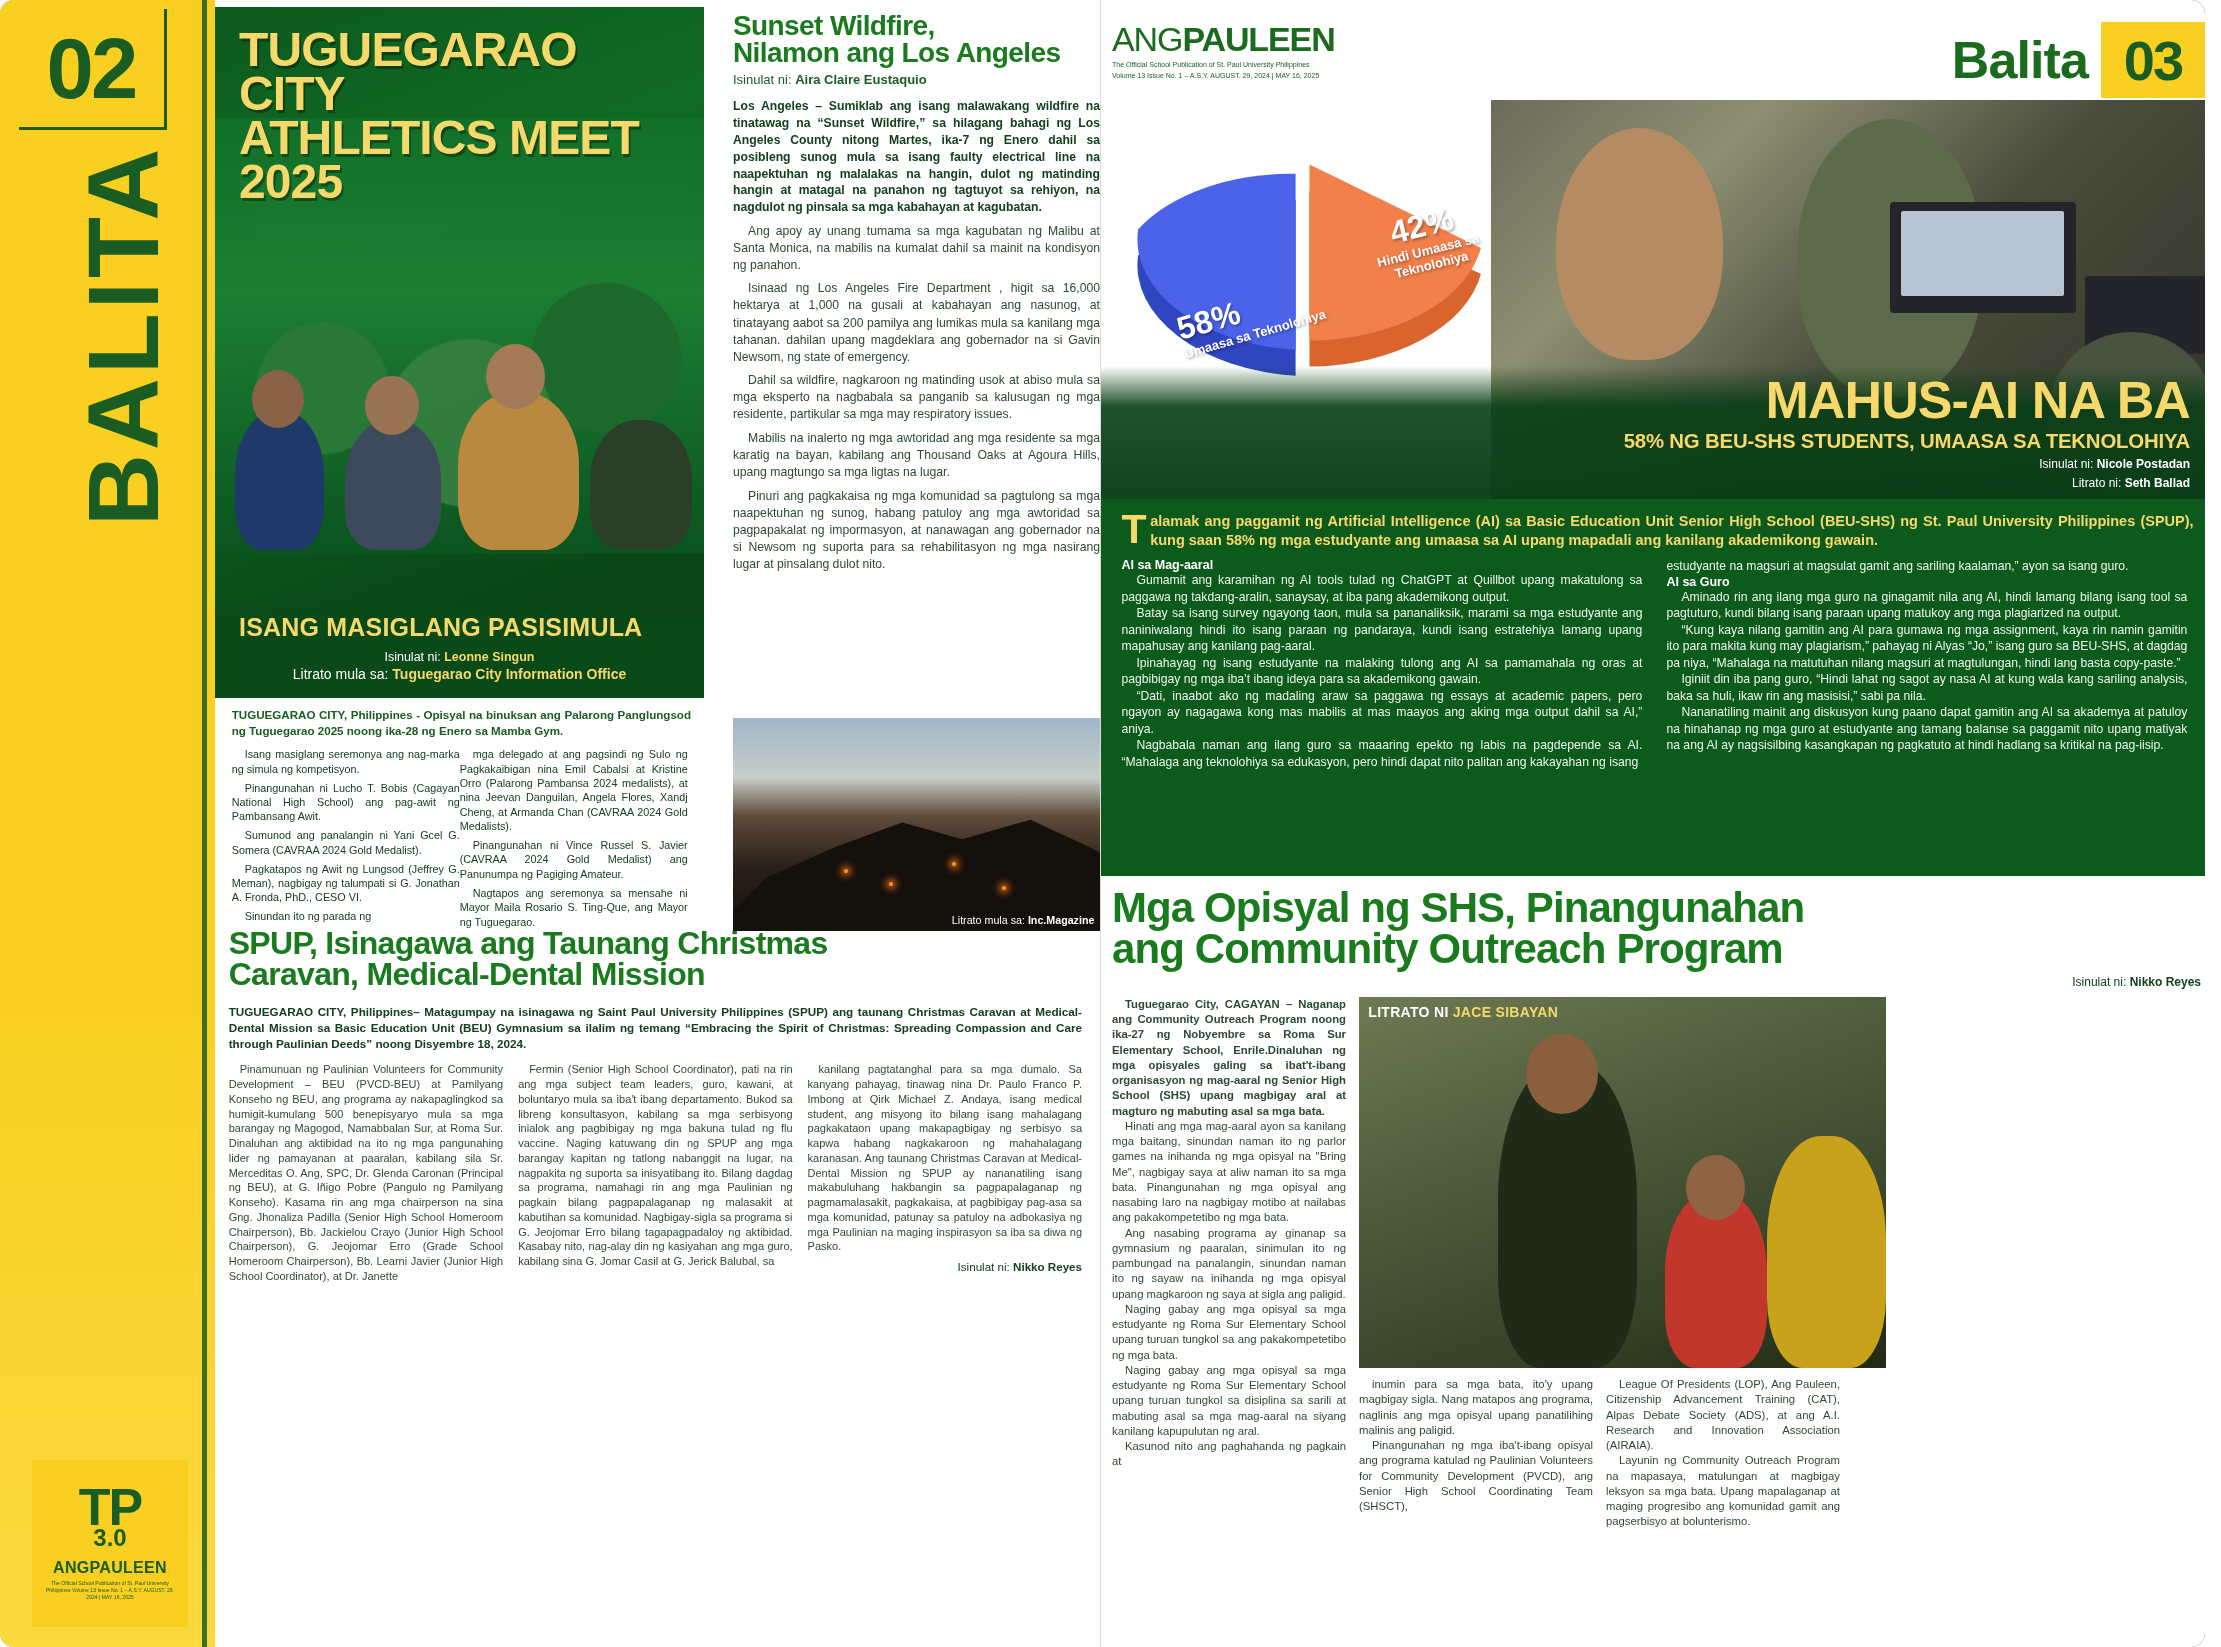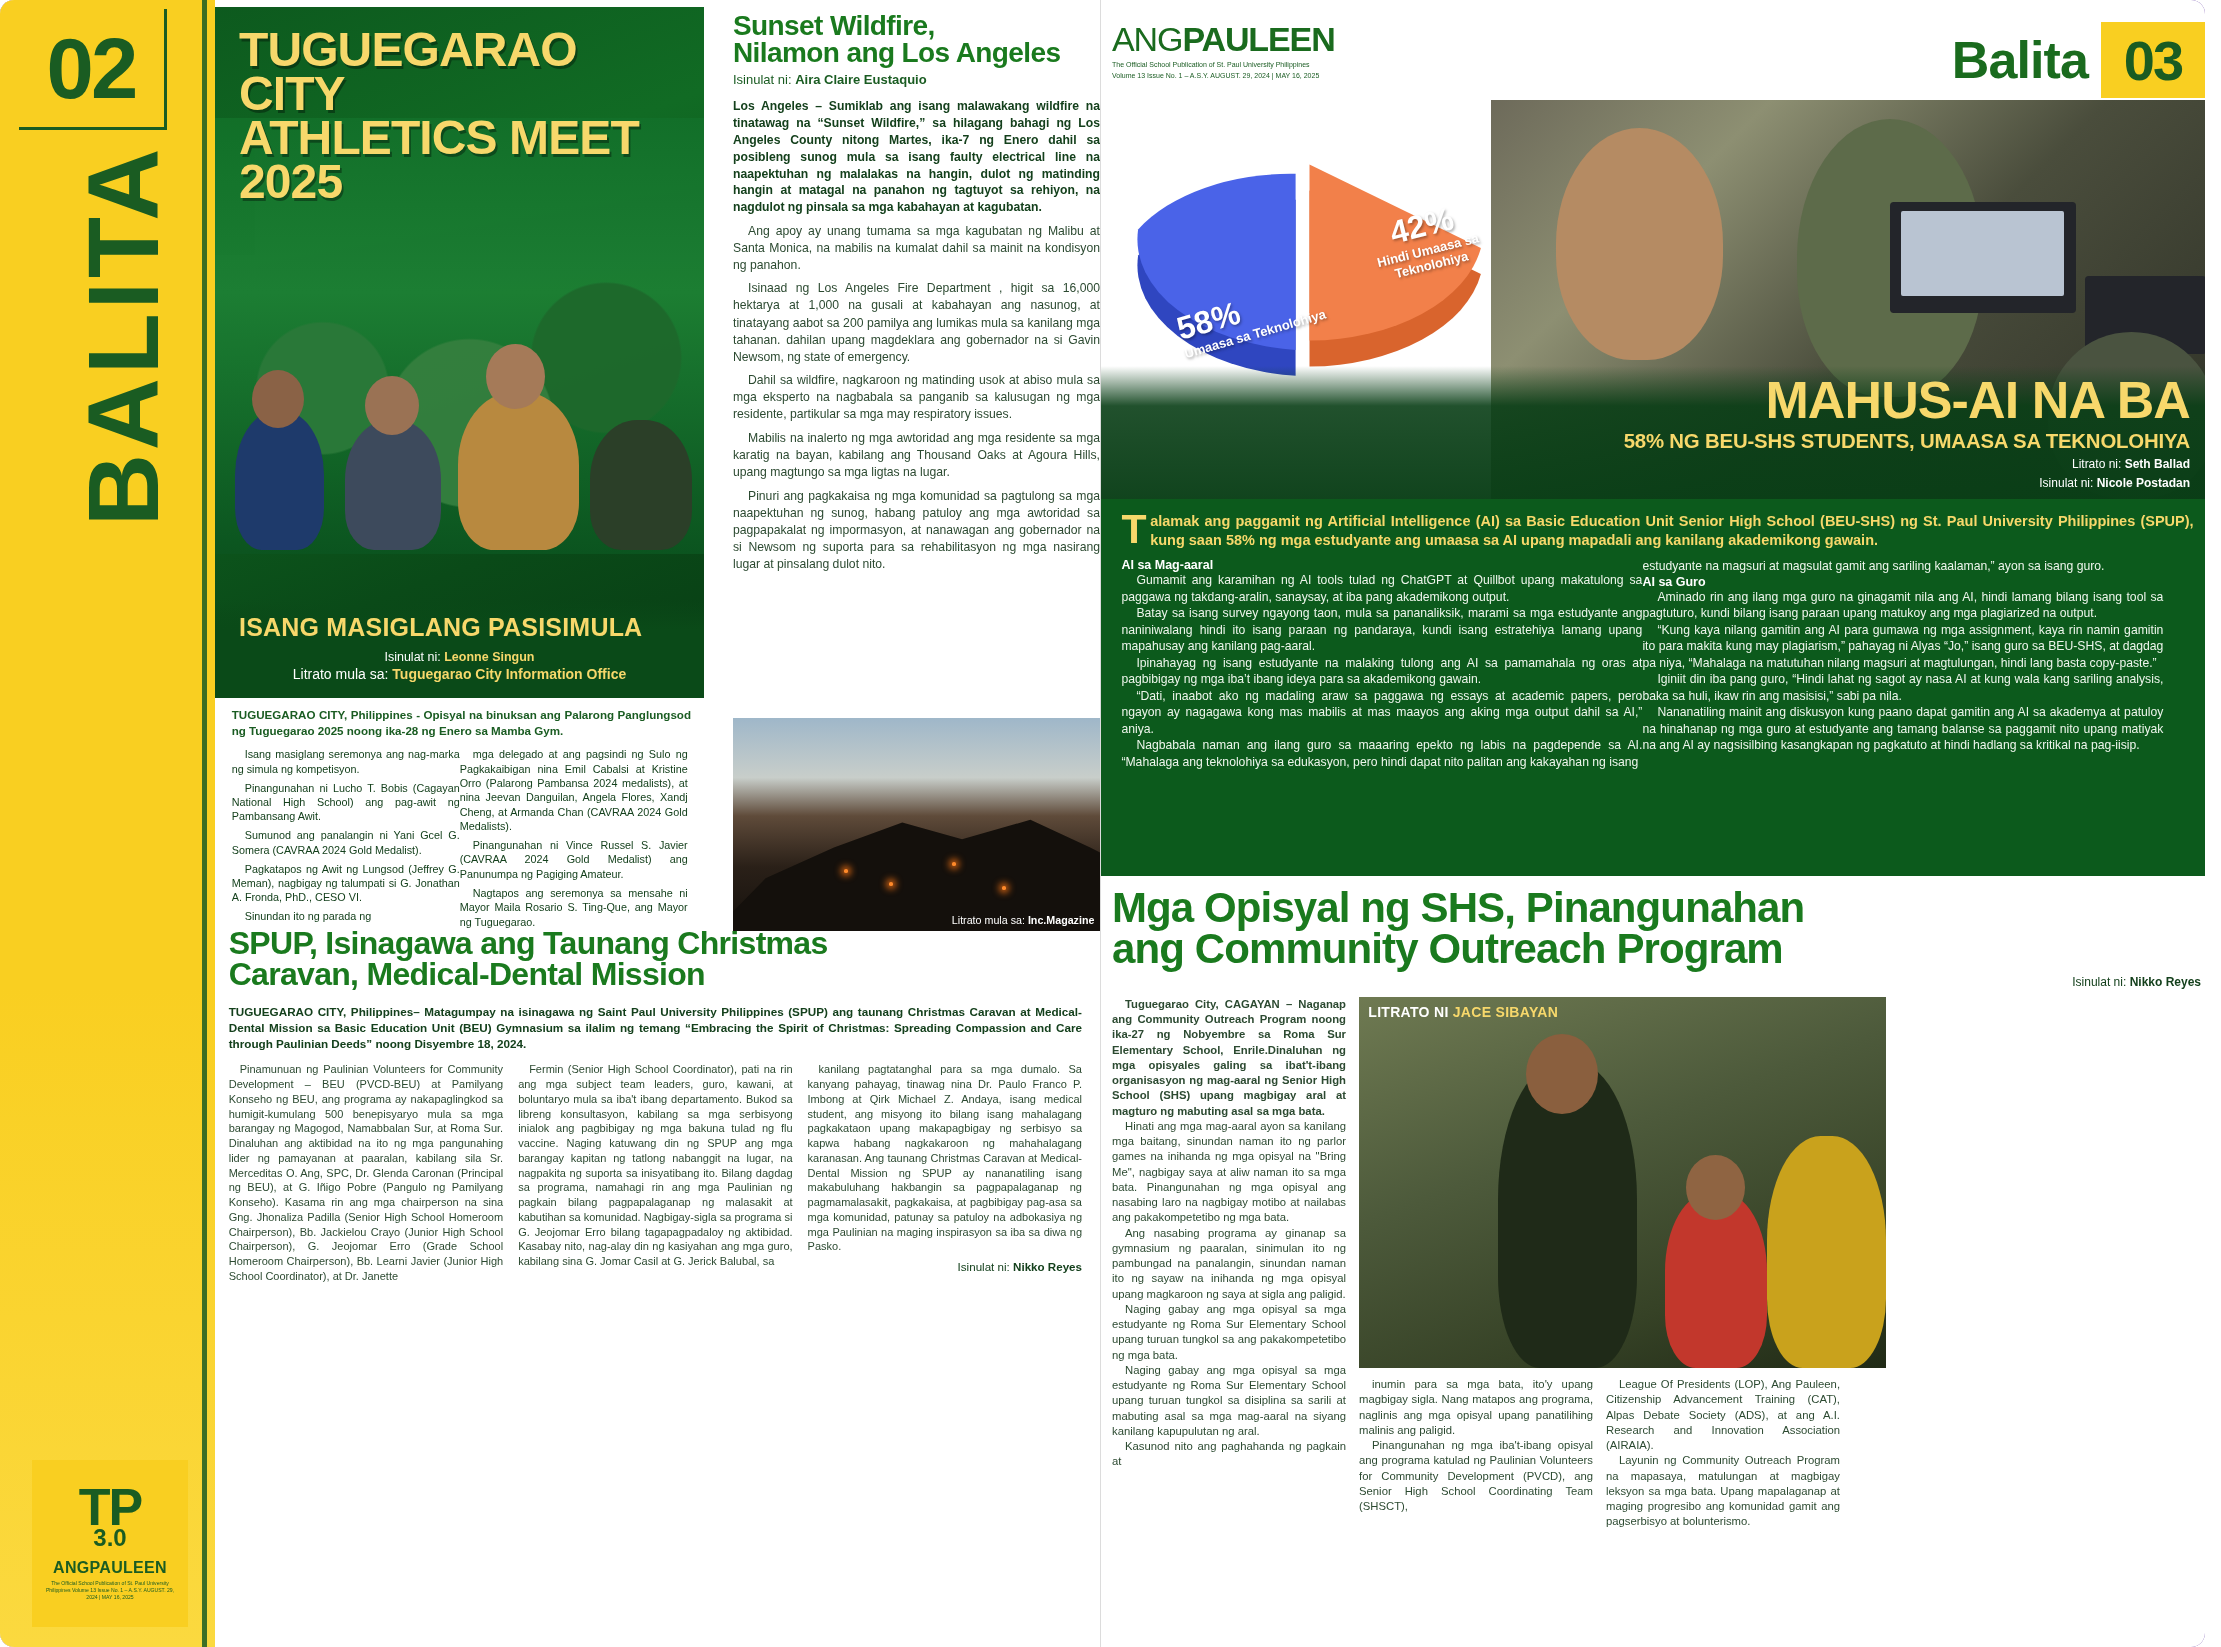--- a/index.html
+++ b/index.html
@@ -109,21 +109,21 @@
   .ai-head-band { position:absolute; left:0; bottom:0; width:1113px; padding:7.4px 24px 9.3px 0;
      background:linear-gradient(0deg,rgba(9,62,22,.97) 0%, rgba(9,62,22,.9) 70%, rgba(9,62,22,.0) 100%); text-align:right; }
   .ai-h1 { font-size:52px; font-weight:bold; color:#f7d86b; letter-spacing:-0.9px; line-height:1; }
   .ai-h2 { font-size:20.4px; font-weight:bold; color:#f7d86b; margin-top:3.7px; letter-spacing:-0.2px; }
   .ai-by { font-size:12px; color:#fff; margin-top:4.6px; }
   .ai-by b { color:#fff; }
 
   .ai-body { position:absolute; left:0; top:499px; width:1113px; height:377px; background:#0c5a1c; padding:13px 20.4px 9.3px 20.4px; }
   .ai-dek { font-size:14.5px; font-weight:bold; color:#f7d86b; line-height:1.28; text-align:justify; }
   .ai-drop { float:left; font-size:41px; font-weight:bold; color:#f7d86b; line-height:.78; padding:1.9px 3.7px 0 0; }
-  .ai-cols { display:flex; margin-top:9.3px; }
+  .ai-cols { display:flex; gap:24px; margin-top:9.3px; }
   .ai-cols .c { width:521px; }
   .ai-sub { font-size:12.5px; font-weight:bold; color:#ffffff; }
   .ai-cols p { font-size:12.2px; color:#eef6ec; line-height:1.35; text-align:justify; text-indent:15px; }
 
   
   .out { position:absolute; left:0; top:881px; width:1113px; padding:7.4px 13px 0 11px; }
   .out-title { font-size:42px; font-weight:bold; color:#1a7a1e; line-height:.97; letter-spacing:-0.9px; }
   .out-by { text-align:right; font-size:12px; color:#14401c; margin-top:5.6px; }
   .out-by b { font-weight:bold; }
   .out-grid { display:flex; gap:13px; margin-top:7.4px; }
@@ -296,26 +296,26 @@
         <div class="pie-lbl" style="left:232px;top:98px;transform:rotate(-14deg);text-align:center;">
           <span class="pie-pct">42%</span>
           <span class="pie-cap">Hindi Umaasa sa Teknolohiya</span>
         </div>
       </div>
 
       <div class="ai-head-band">
         <div class="ai-h1">MAHUS-AI NA BA</div>
         <div class="ai-h2">58% NG BEU-SHS STUDENTS, UMAASA SA TEKNOLOHIYA</div>
         <div class="ai-by">
+          <span>Isinulat ni:</span>
+          <b>Nicole Postadan</b>
+        </div>
+        <div class="ai-by">
           <span>Litrato ni:</span>
           <b>Seth Ballad</b>
-        </div>
-        <div class="ai-by">
-          <span>Isinulat ni:</span>
-          <b>Nicole Postadan</b>
         </div>
       </div>
     </div>
 
     <div class="ai-body">
       <div class="ai-dek">
         <span class="ai-drop">T</span><span>alamak ang paggamit ng Artificial Intelligence (AI) sa Basic Education Unit Senior High School (BEU-SHS) ng St. Paul University Philippines (SPUP), kung saan 58% ng mga estudyante ang umaasa sa AI upang mapadali ang kanilang akademikong gawain.</span>
       </div>
       <div class="ai-cols">
         <div class="c">

